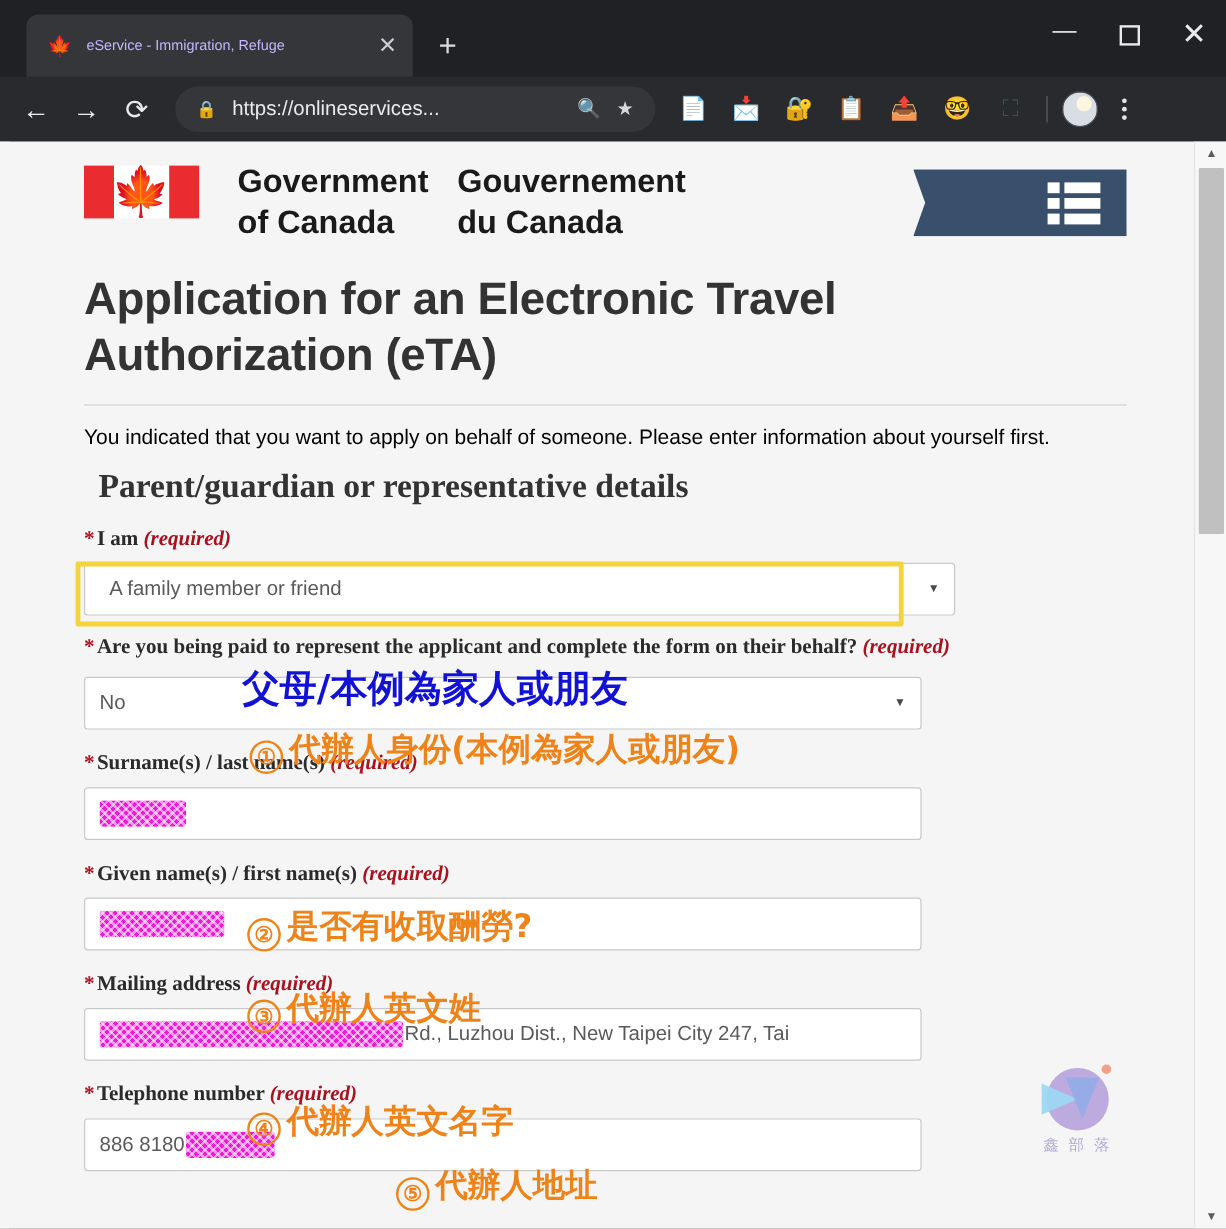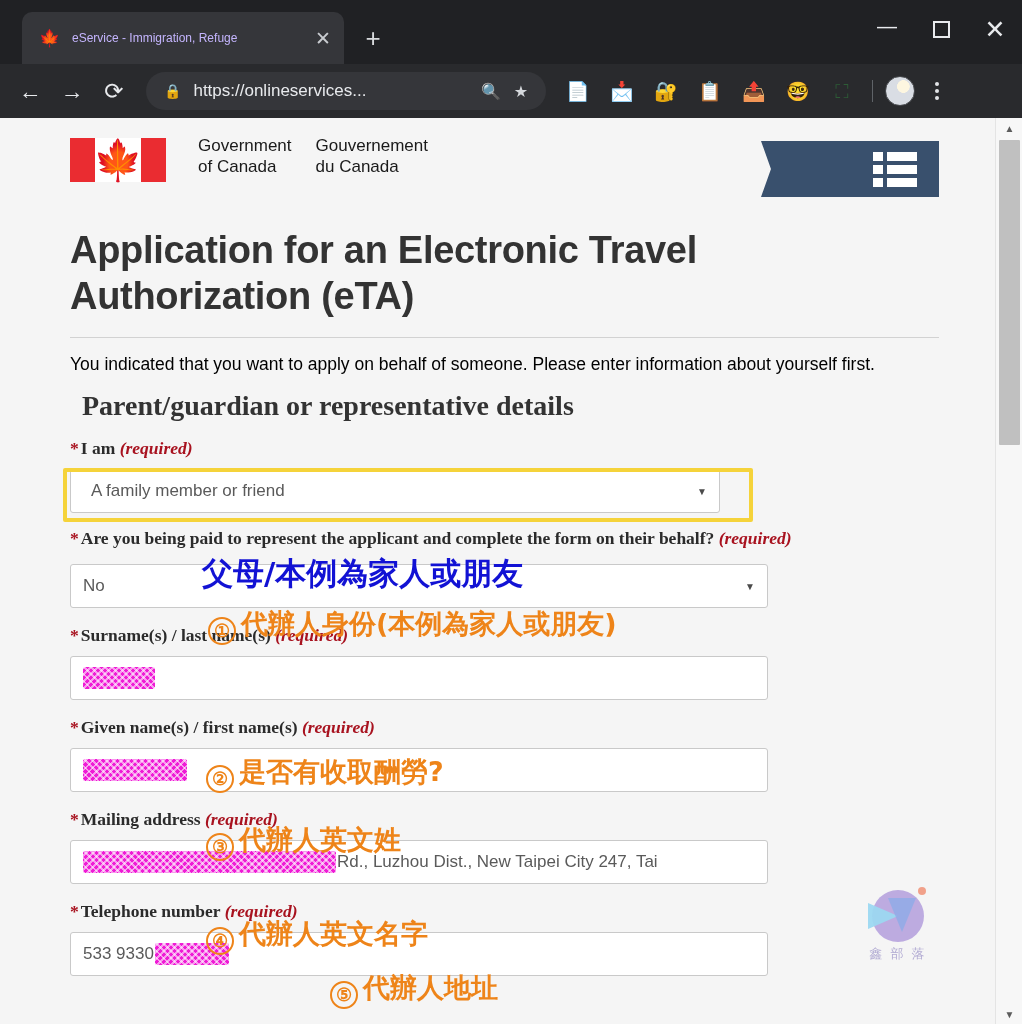--- a/index.html
+++ b/index.html
@@ -121,21 +121,21 @@
   .flag .bar.l { left: 0; }
   .flag .bar.r { right: 0; }
   .flag .leaf {
     position: absolute; left: 0; right: 0; top: 50%; transform: translateY(-50%);
     text-align: center; color: #ea2c31; font-size: 40px; line-height: 1;
   }
   .goc-words {
     display: flex; margin-left: 32px; margin-top: 1px;
   }
   .goc-en, .goc-fr {
-    font-size: 17px; font-weight: normal; color: #1a1a1a; line-height: 1.25;
+    font-size: 27px; font-weight: bold; color: #1a1a1a; line-height: 1.25;
     white-space: pre-line;
   }
   .goc-fr { margin-left: 24px; }
   .menu-banner {
     margin-left: auto; margin-top: 7px; width: 178px; height: 56px;
     background: #39506d; position: relative;
     clip-path: polygon(0 0, 100% 0, 100% 100%, 0 100%, 5.6% 50%);
     display: flex; align-items: center; justify-content: flex-end;
     padding-right: 22px;
   }
@@ -169,21 +169,21 @@
 
   .ctrl {
     height: 44px; background: #fff; border: 1px solid #c9c9c9; border-radius: 3px;
     margin-top: 7px; display: flex; align-items: center; padding: 0 12px;
     position: relative; font-size: 17px; color: #5a5a5a;
   }
   .ctrl.select::after {
     content: "▼"; position: absolute; right: 12px; top: 50%;
     transform: translateY(-50%); font-size: 10px; color: #4a4a4a;
   }
-  .w-650 { width: 650px; padding-left: 20px; }
+  .w-650 { width: 726px; padding-left: 20px; }
   .w-646 { width: 698px; }
 
   .highlight-box {
     position: absolute; left: -7px; top: -1px; width: 690px; height: 54px;
     border: 4px solid #f5d33a; border-radius: 2px; pointer-events: none;
   }
 
   .redact {
     display: inline-block; height: 22px; border-radius: 2px;
     background-color: #ef1bd6;
@@ -391,21 +391,21 @@
               <span style="margin-left:1px;">Rd., Luzhou Dist., New Taipei City 247, Tai</span>
           </div>
         </div>
 
         <div class="field" style="margin-top:14px;">
           <div class="flabel">
             <span class="star">*</span><span>Telephone number</span>
             <span class="req">(required)</span>
           </div>
           <div class="ctrl w-646">
-            <span>533 9330</span>
+            <span>886 8180</span>
               <span class="redact" style="width:74px;margin-left:1px;"></span>
           </div>
         </div>
 
       </div>
 
       <div class="watermark">
         <div class="wm-disc">
             <span class="wm-dot"></span>
           </div>

